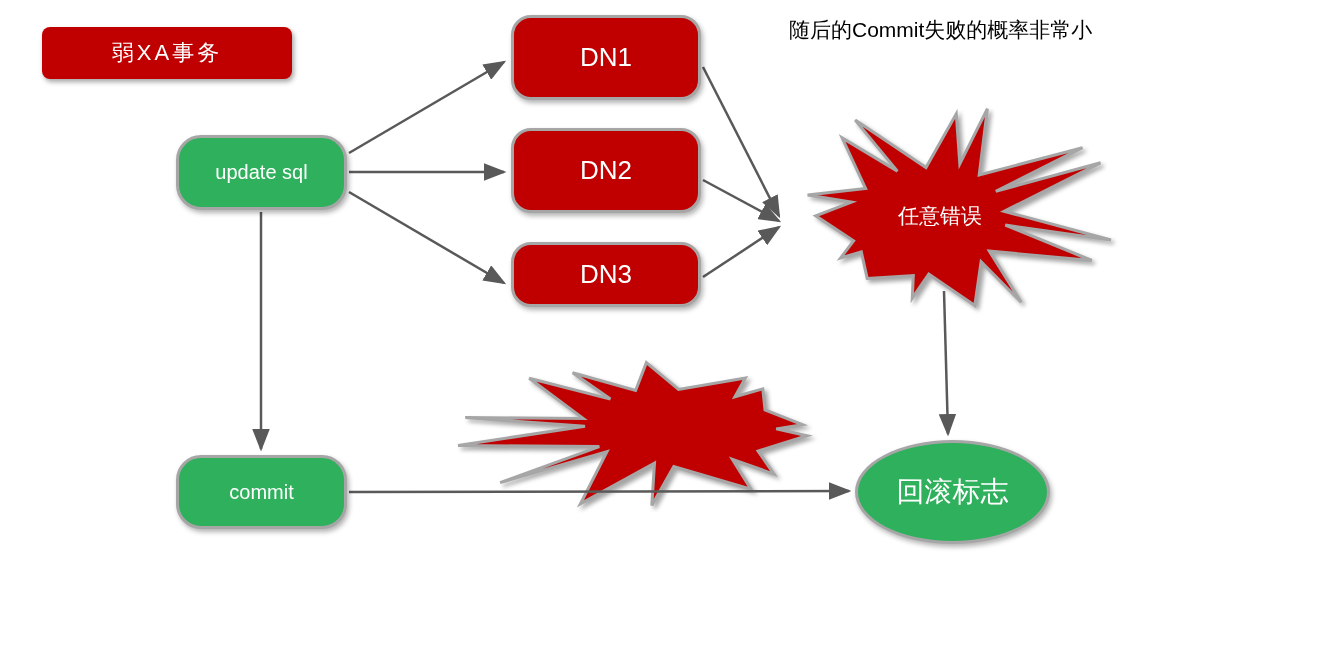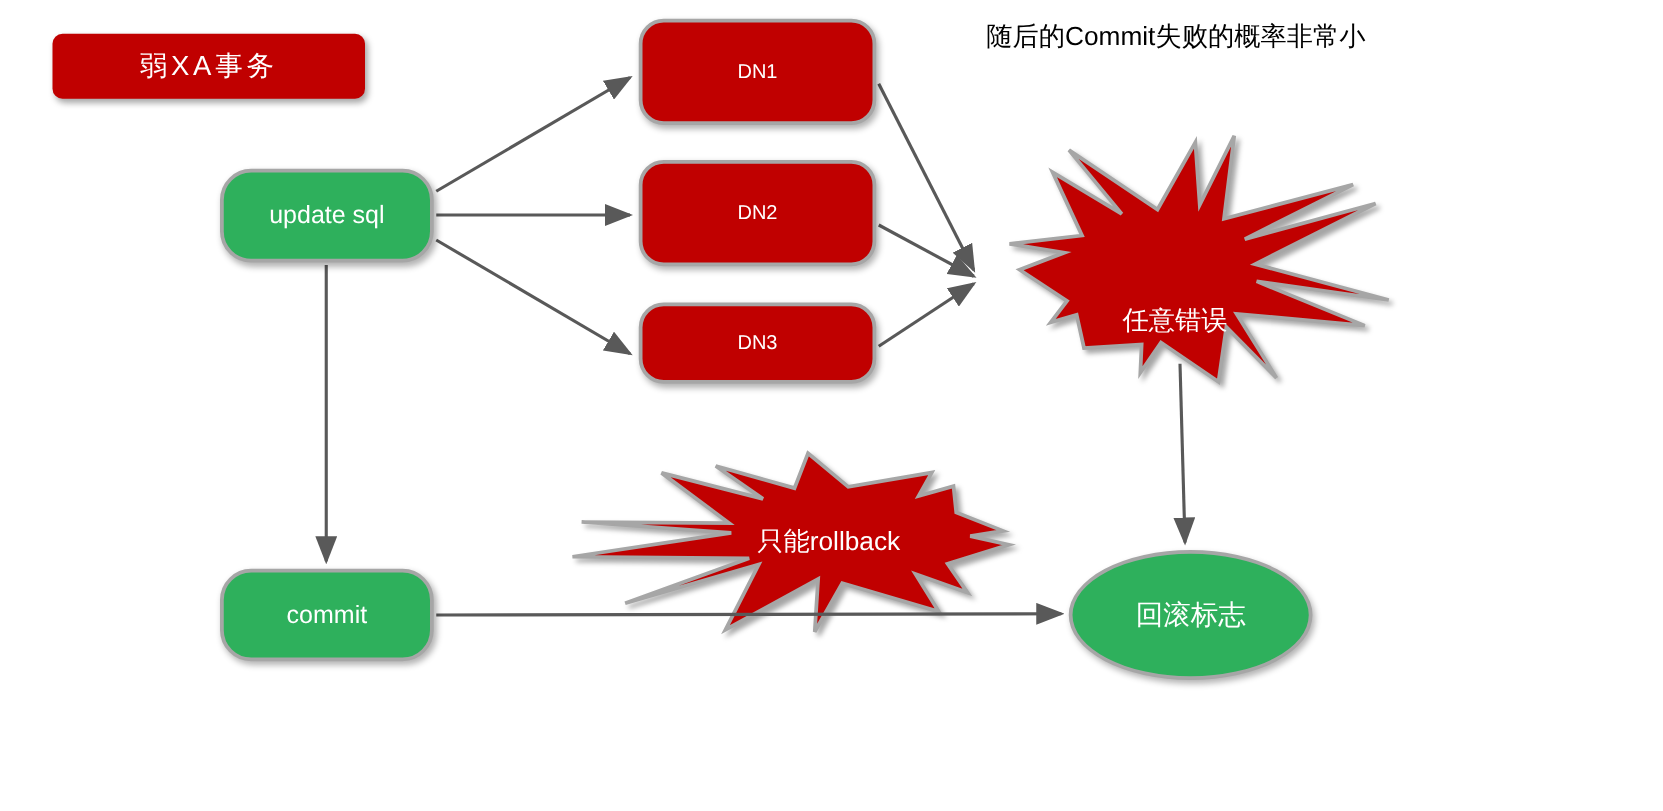--- a/index.html
+++ b/index.html
@@ -3,22 +3,22 @@
 <meta charset="utf-8">
 <style>
   :root { --red:#c00000; --green:#2eb05c; --border:#a6a6a6; --arrow:#595959; --text-light:#ffffff; --text-dark:#000000; }
   * { margin:0; padding:0; box-sizing:border-box; }
   body { font-family:"Liberation Sans", sans-serif; background:#ffffff; }
   .canvas { position:relative; width:1330px; height:649px; background:#ffffff; overflow:hidden; }
   .layer { position:absolute; left:0; top:0; }
   .node { position:absolute; display:flex; align-items:center; justify-content:center; color:var(--text-light); }
   .red-banner { background:var(--red); border-radius:8px; font-size:22px; letter-spacing:3px; box-shadow:2px 3px 5px rgba(0,0,0,.35); }
   .green-box { background:var(--green); border:3px solid var(--border); border-radius:25px; font-size:20px; box-shadow:2px 3px 5px rgba(0,0,0,.3); }
-  .red-box { background:var(--red); border:3px solid var(--border); border-radius:20px; font-size:16px; box-shadow:2px 3px 5px rgba(0,0,0,.3); }
-  .ellipse-node { background:var(--green); border:3px solid var(--border); border-radius:50%; font-size:22px; box-shadow:2px 3px 5px rgba(0,0,0,.3); }
+  .red-box { background:var(--red); border:3px solid var(--border); border-radius:20px; font-size:26px; box-shadow:2px 3px 5px rgba(0,0,0,.3); }
+  .ellipse-node { background:var(--green); border:3px solid var(--border); border-radius:50%; font-size:28px; box-shadow:2px 3px 5px rgba(0,0,0,.3); }
   .star { fill:var(--red); stroke:var(--border); stroke-width:3; filter:drop-shadow(3px 3px 2px rgba(0,0,0,.35)); }
   .arrow { stroke:var(--arrow); stroke-width:2.5; }
   .star-label { position:absolute; color:var(--text-light); font-size:21px; text-align:center; width:220px; }
   .annotation { position:absolute; left:789px; top:16px; font-size:21px; line-height:27px; color:var(--text-dark); }
 </style>
 </head>
 <body>
 
 <div class="canvas">
 
@@ -64,21 +64,20 @@
   </div>
 
   <div class="node green-box" style="left:176px; top:455px; width:171px; height:74px;">
     <span>commit</span>
   </div>
 
   <div class="node ellipse-node" style="left:855px; top:440px; width:195px; height:104px;">
     <span>回滚标志</span>
   </div>
 
-  <div class="star-label" style="left:830px; top:202px;margin-top:40px;">任意错误</div>
+  <div class="star-label" style="left:830px; top:202px;">任意错误</div>
 
-  <div class="star-label" style="left:553px; top:419px;">只能rollback</div>
 
   <div class="annotation">
     <div>随后的Commit失败的概率非常小</div>
   </div>
 
 </div>
 
 </body></html>

